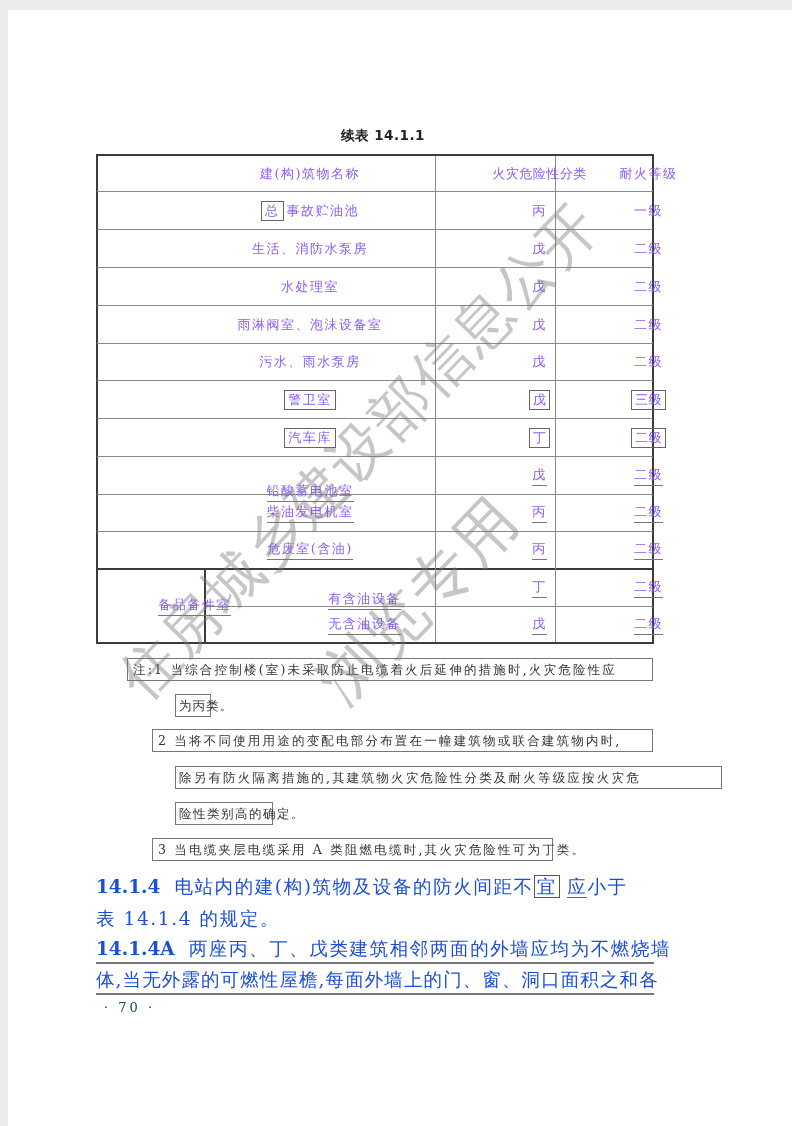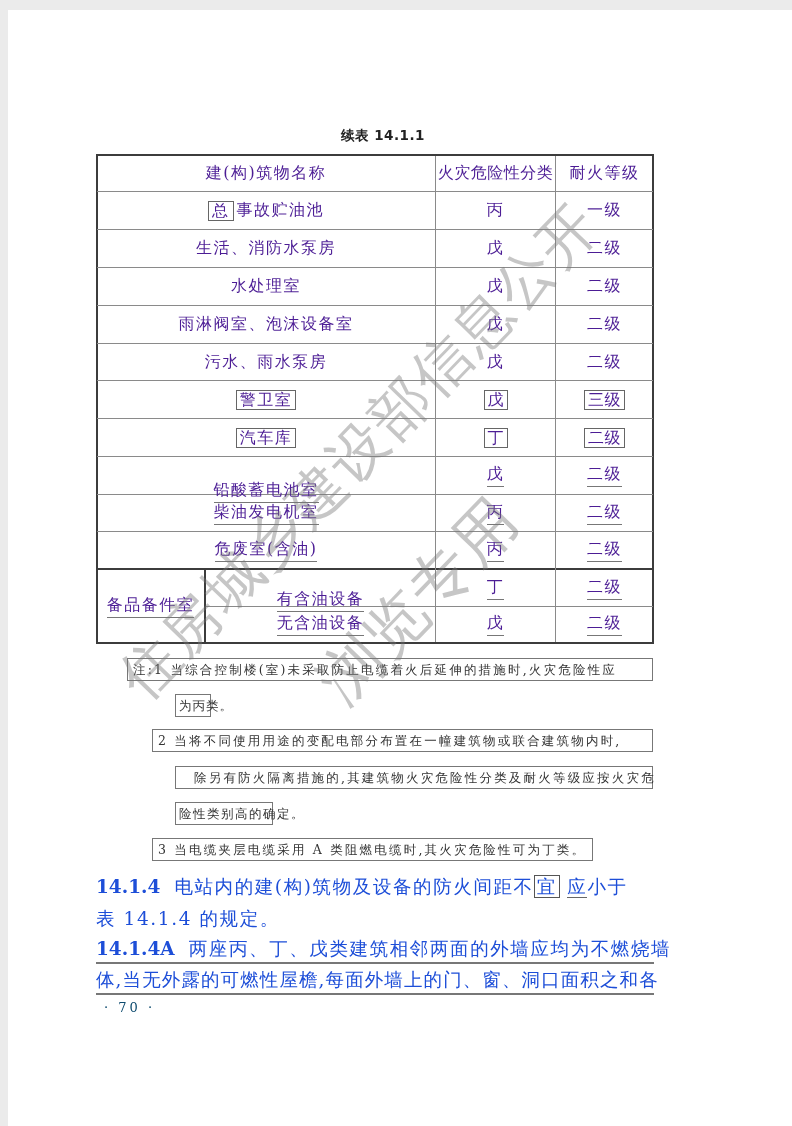--- a/index.html
+++ b/index.html
@@ -13,21 +13,21 @@
     font-family: "DejaVu Sans", "Liberation Sans", sans-serif; font-weight: bold; font-size: 13.5px; color: #222; letter-spacing: 0.5px; }
 
   
   .tbl { position: absolute; left: 96px; top: 154px; width: 558px; height: 490px;
     border: 2px solid #3c3c3c; box-sizing: border-box; }
   .hline { position: absolute; height: 1px; background: #8a8a8a; }
   .vline { position: absolute; width: 1px; background: #8a8a8a; }
   .vline.dark { background: #3c3c3c; width: 1.5px; }
   .hline.dark { background: #3c3c3c; height: 1.5px; }
   .cell { position: absolute; display: flex; align-items: center; justify-content: center;
-    font-size: 16px; color: #4c1d95; letter-spacing: 1.5px; white-space: nowrap; }
+    font-size: 13px; color: #8b5cf6; letter-spacing: 1.5px; white-space: nowrap; margin-left: 44px; }
   .boxed { border: 1px solid #666; padding: 1px 3px; line-height: 16px; }
   .ul { border-bottom: 1.5px solid #777; padding-bottom: 1px; }
 
   
   .note { position: absolute; border: 1px solid #777; box-sizing: border-box; height: 23px;
     font-size: 12.5px; color: #333; letter-spacing: 2.2px; line-height: 21px; padding-left: 5px; white-space: nowrap; }
 
   
   .para { position: absolute; left: 96px; font-size: 18.5px; color: #1d4ed8; white-space: nowrap; letter-spacing: 1.6px; }
   .para b { font-family: "DejaVu Serif", serif; font-weight: bold; letter-spacing: 0; margin-right: 14px; }
@@ -163,23 +163,23 @@
 <div class="cell" style="left:436px;width:119px;top:607px;height:35px;">
     <span class="ul">戊</span>
   </div>
 <div class="cell" style="left:556px;width:97px;top:607px;height:35px;">
     <span class="ul">二级</span>
   </div>
 
 <div class="note" style="left:127px;top:658px;width:526px;">注:1  当综合控制楼(室)未采取防止电缆着火后延伸的措施时,火灾危险性应</div>
 <div class="note" style="left:175px;top:694px;width:36px;padding-left:3px;letter-spacing:1px;">为丙类。</div>
 <div class="note" style="left:152px;top:729px;width:501px;">2  当将不同使用用途的变配电部分布置在一幢建筑物或联合建筑物内时,</div>
-<div class="note" style="left:175px;top:766px;width:478px;padding-left:18px;">除另有防火隔离措施的,其建筑物火灾危险性分类及耐火等级应按火灾危</div>
+<div class="note" style="left:175px;top:766px;width:547px;padding-left:3px;">除另有防火隔离措施的,其建筑物火灾危险性分类及耐火等级应按火灾危</div>
 <div class="note" style="left:175px;top:802px;width:98px;padding-left:3px;letter-spacing:1.5px;">险性类别高的确定。</div>
-<div class="note" style="left:152px;top:838px;width:441px;">3  当电缆夹层电缆采用 A 类阻燃电缆时,其火灾危险性可为丁类。</div>
+<div class="note" style="left:152px;top:838px;width:401px;">3  当电缆夹层电缆采用 A 类阻燃电缆时,其火灾危险性可为丁类。</div>
 
 <div class="para" style="top:874px;">
   <b>14.1.4</b><span>电站内的建(构)筑物及设备的防火间距不</span><span class="box">宜</span> <span class="u">应</span><span>小于</span>
 </div>
 <div class="para" style="top:906px;">表 14.1.4 的规定。</div>
 
 <div class="para" style="top:936px;">
   <b>14.1.4A</b><span>两座丙、丁、戊类建筑相邻两面的外墙应均为不燃烧墙</span>
 </div>
 <div class="uline-full" style="top:962px;"></div>

